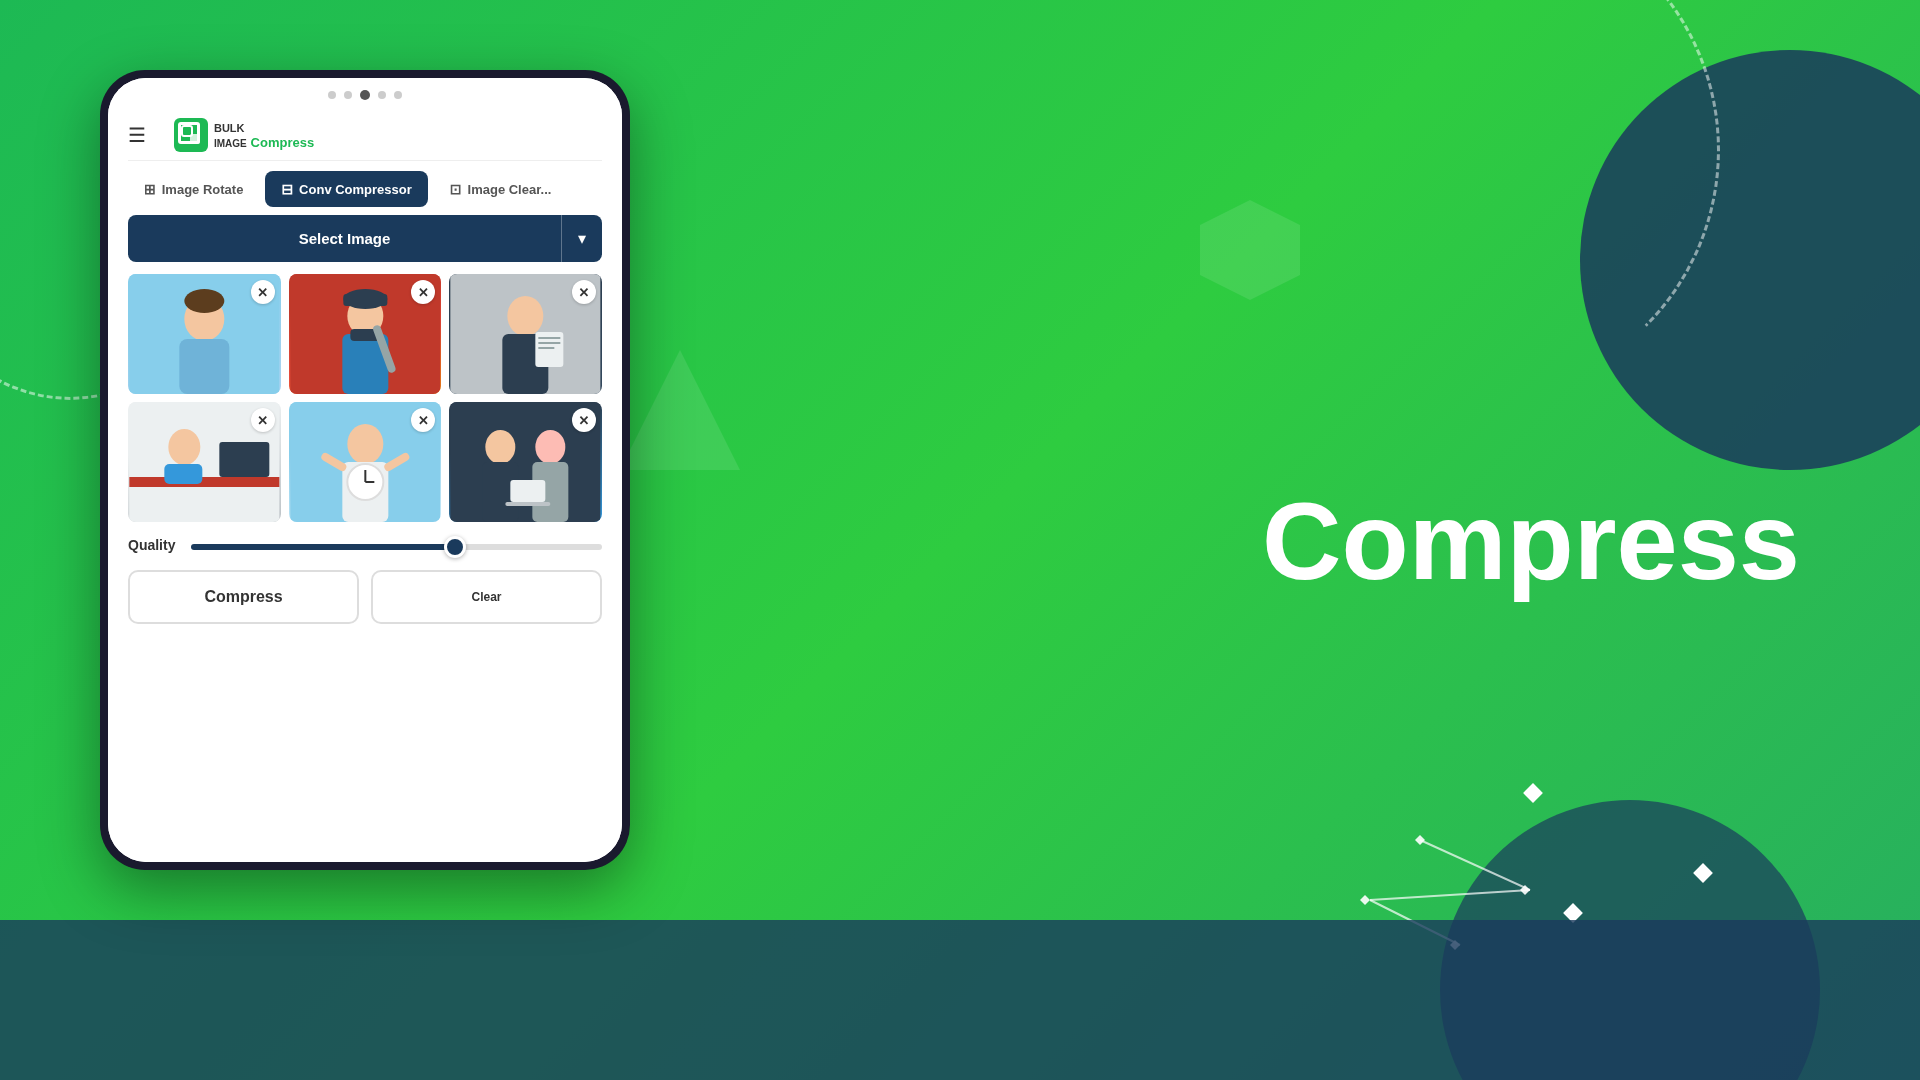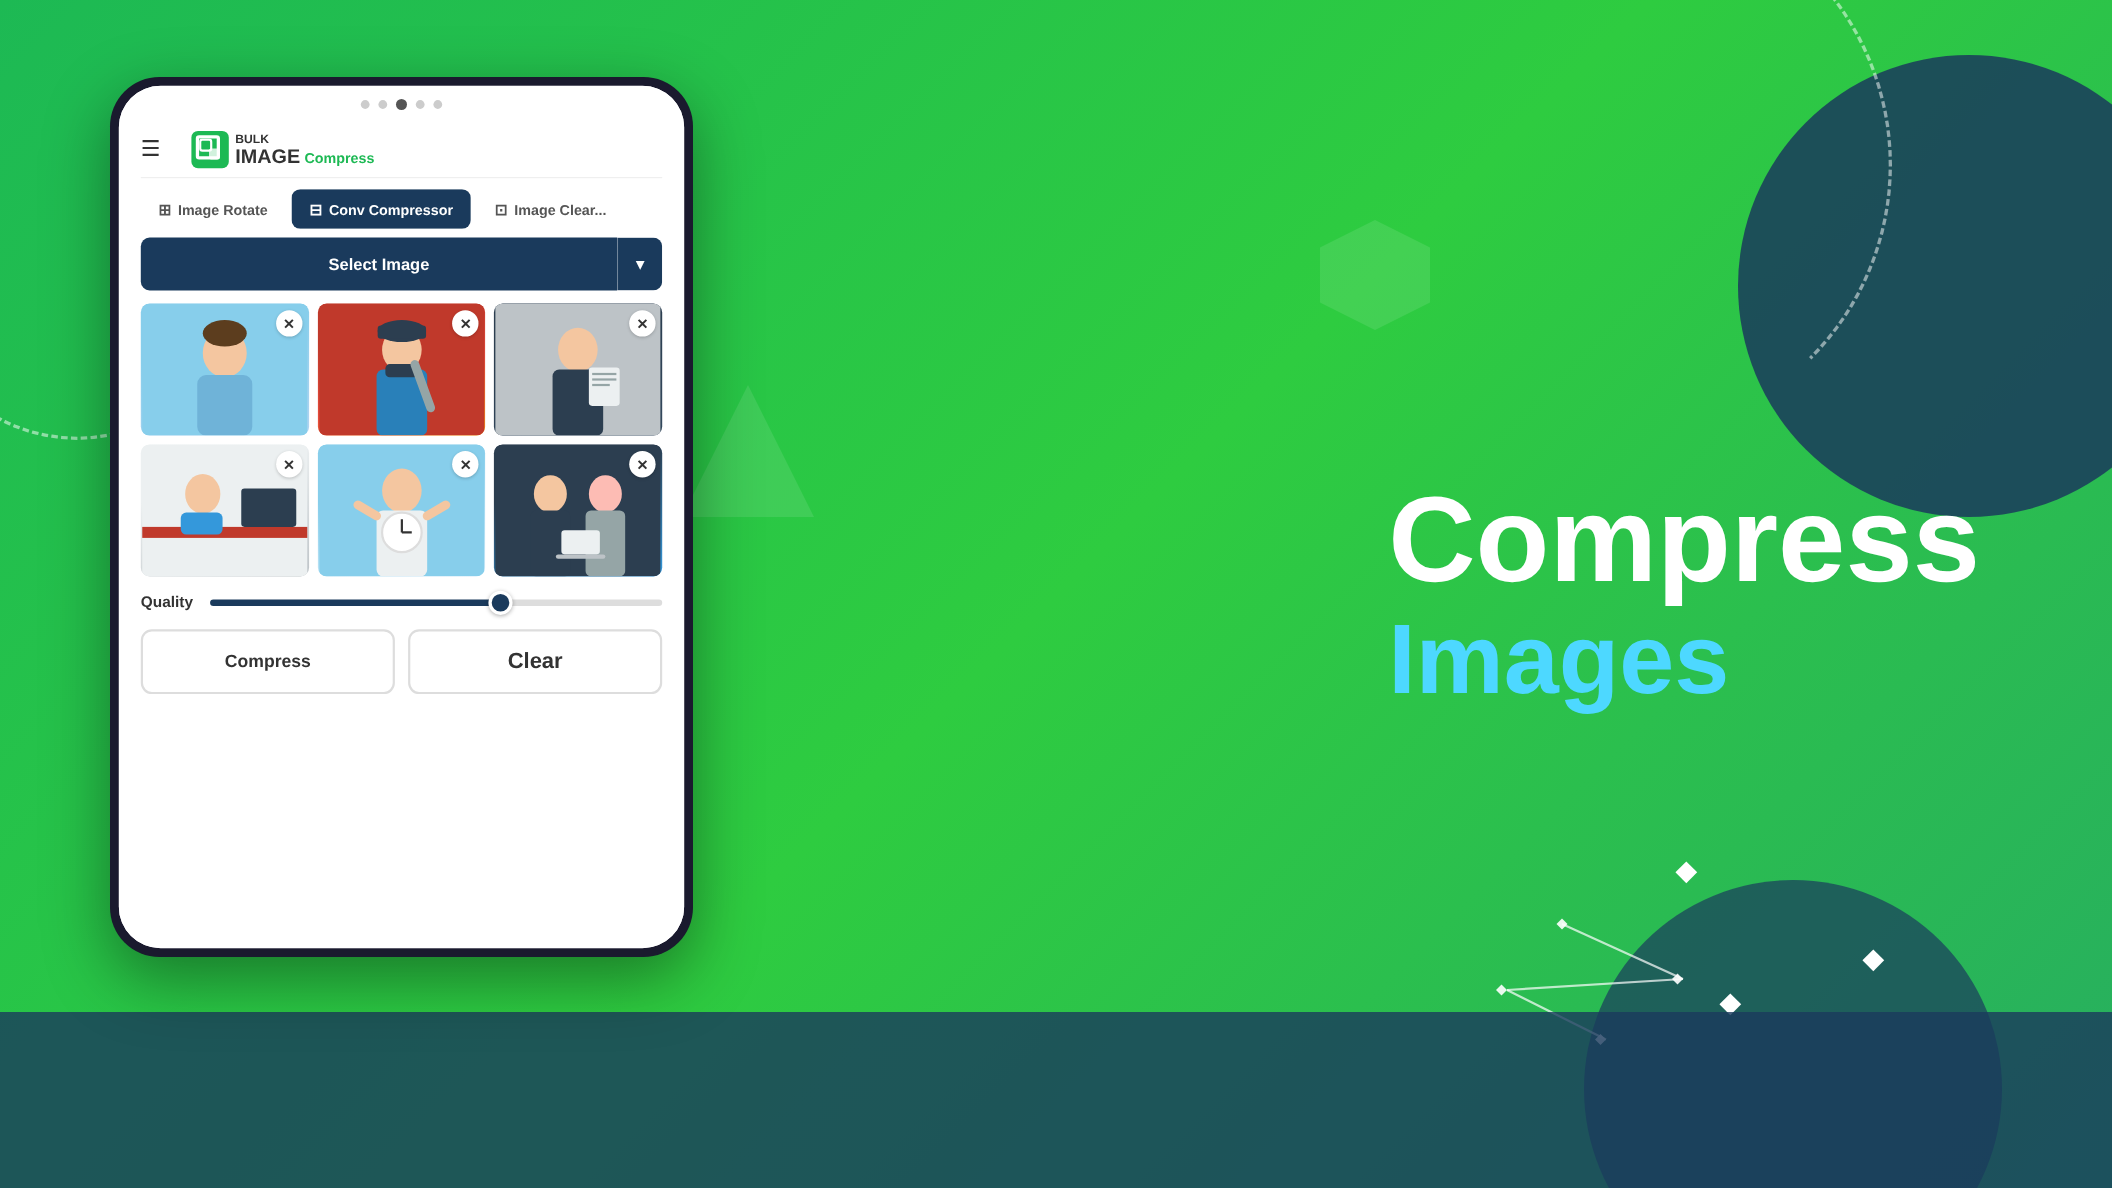--- a/index.html
+++ b/index.html
@@ -210,21 +210,21 @@
       top: 4px;
       left: 4px;
     }
 
     .logo-text {
       font-size: 14px;
       font-weight: 700;
       line-height: 1.1;
     }
     .logo-bulk { color: #333; font-size: 11px; font-weight: 600; }
-    .logo-image { color: #333; font-size: 18px; font-weight: 800; }
+    .logo-image { color: #333; font-size: 10px; font-weight: 800; }
     .logo-resizer { color: #1db954; font-size: 13px; font-weight: 700; }
 
     
     .nav-tabs {
       display: flex;
       gap: 6px;
       padding: 10px 0 8px;
       flex-shrink: 0;
       overflow: hidden;
     }
@@ -390,21 +390,21 @@
       color: #333;
       cursor: pointer;
     }
 
     .btn-clear {
       flex: 1;
       padding: 16px;
       background: white;
       border: 2px solid #ddd;
       border-radius: 10px;
-      font-size: 20px;
+      font-size: 12px;
       font-weight: 700;
       color: #333;
       cursor: pointer;
     }
 
     
     .bottom-dark {
       position: absolute;
       bottom: 0;
       left: 0;
@@ -452,21 +452,20 @@
 
   <div class="diamond d1"></div>
   <div class="diamond d2"></div>
   <div class="diamond d3"></div>
 
   <div class="bottom-dark"></div>
 </div>
 
 <div class="hero-text">
   <span class="hero-compress">Compress</span>
-  <span class="hero-images">Images</span>
 </div>
 
 <div class="tablet-wrapper">
   <div class="tablet">
     <div class="tablet-inner">
 
       <div class="tablet-topbar">
         <div class="dot"></div>
         <div class="dot"></div>
         <div class="dot-camera"></div>

